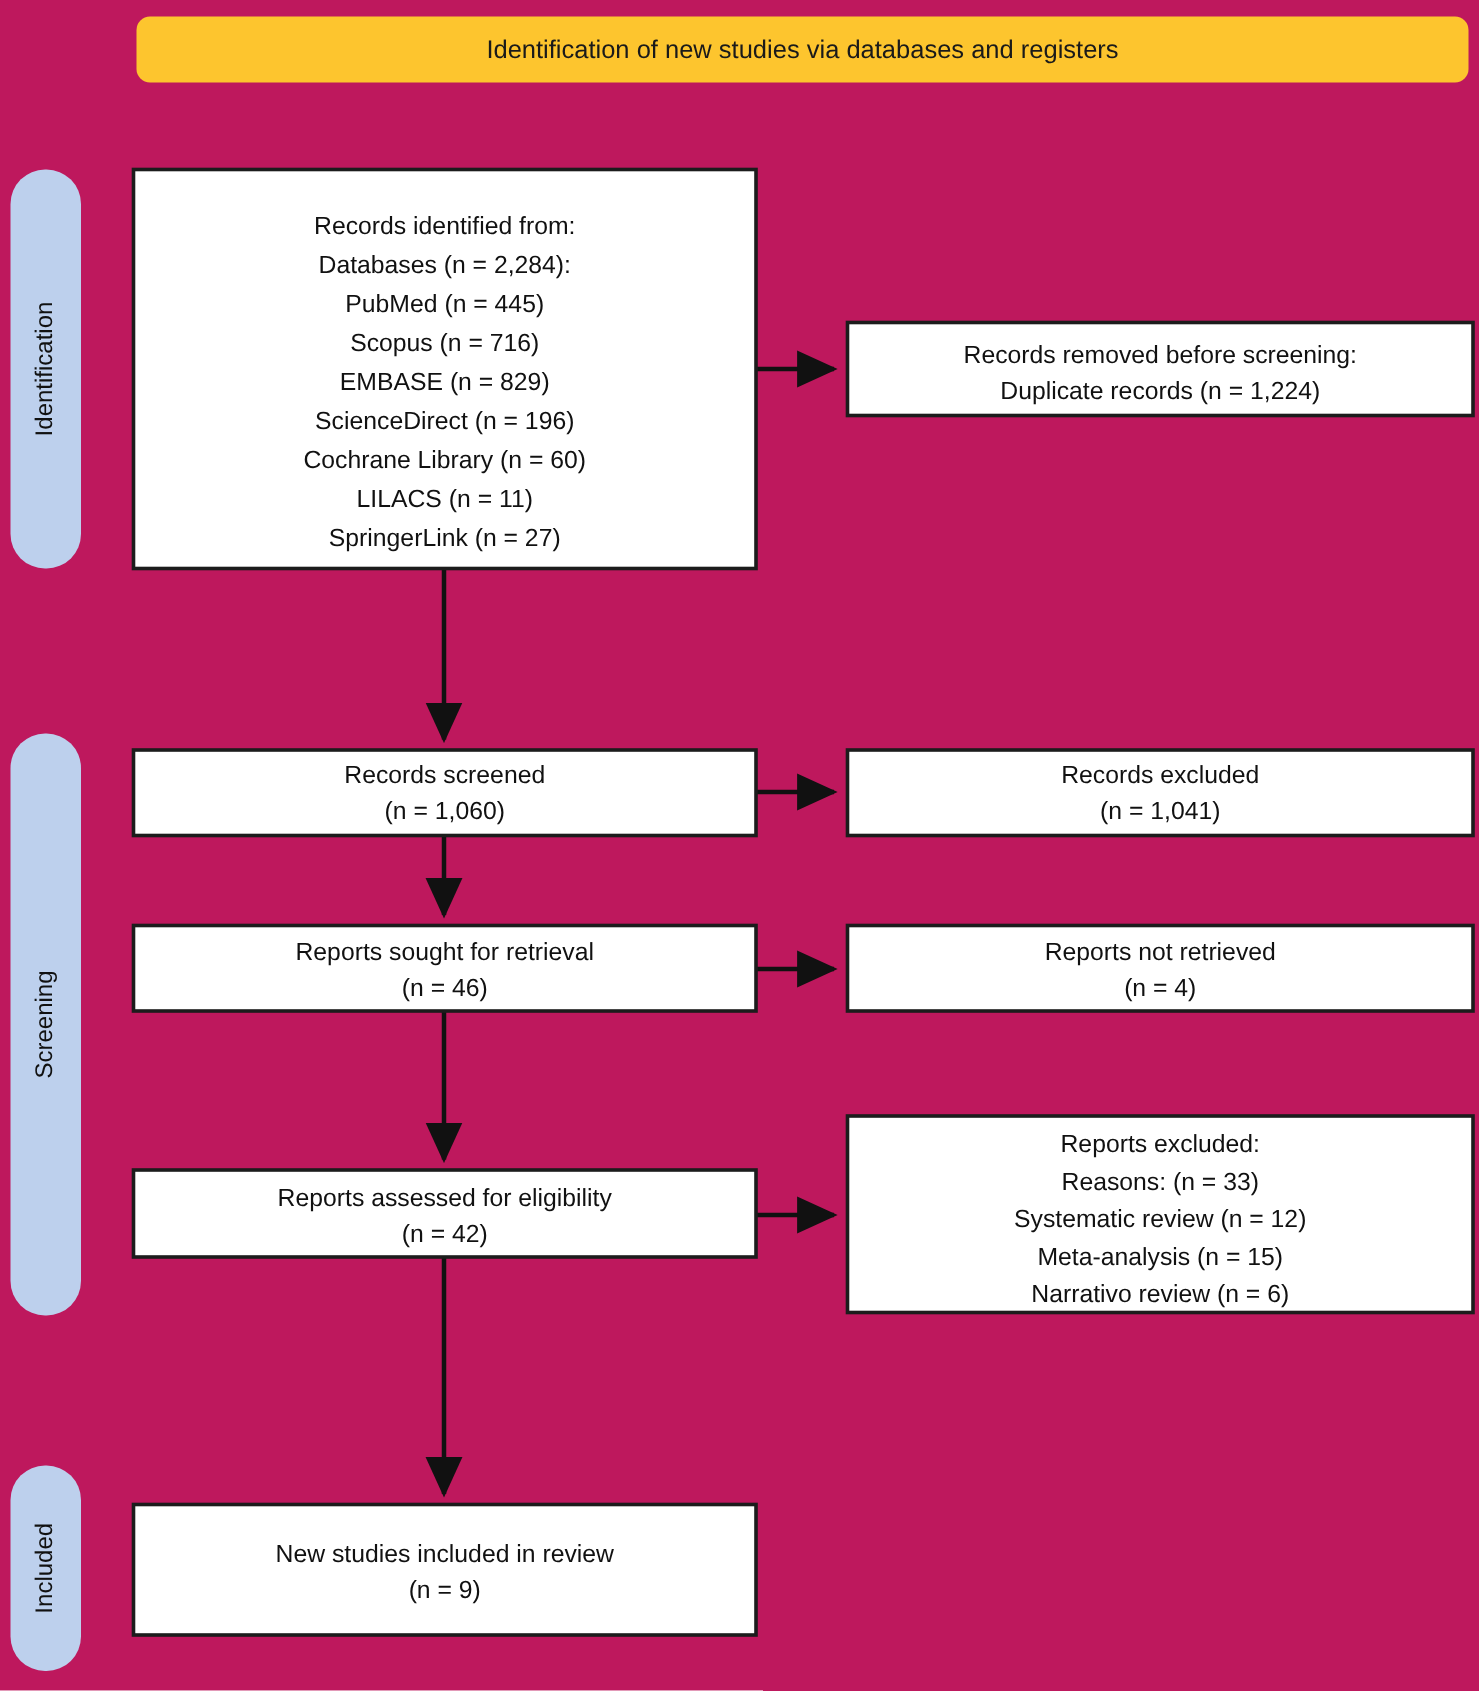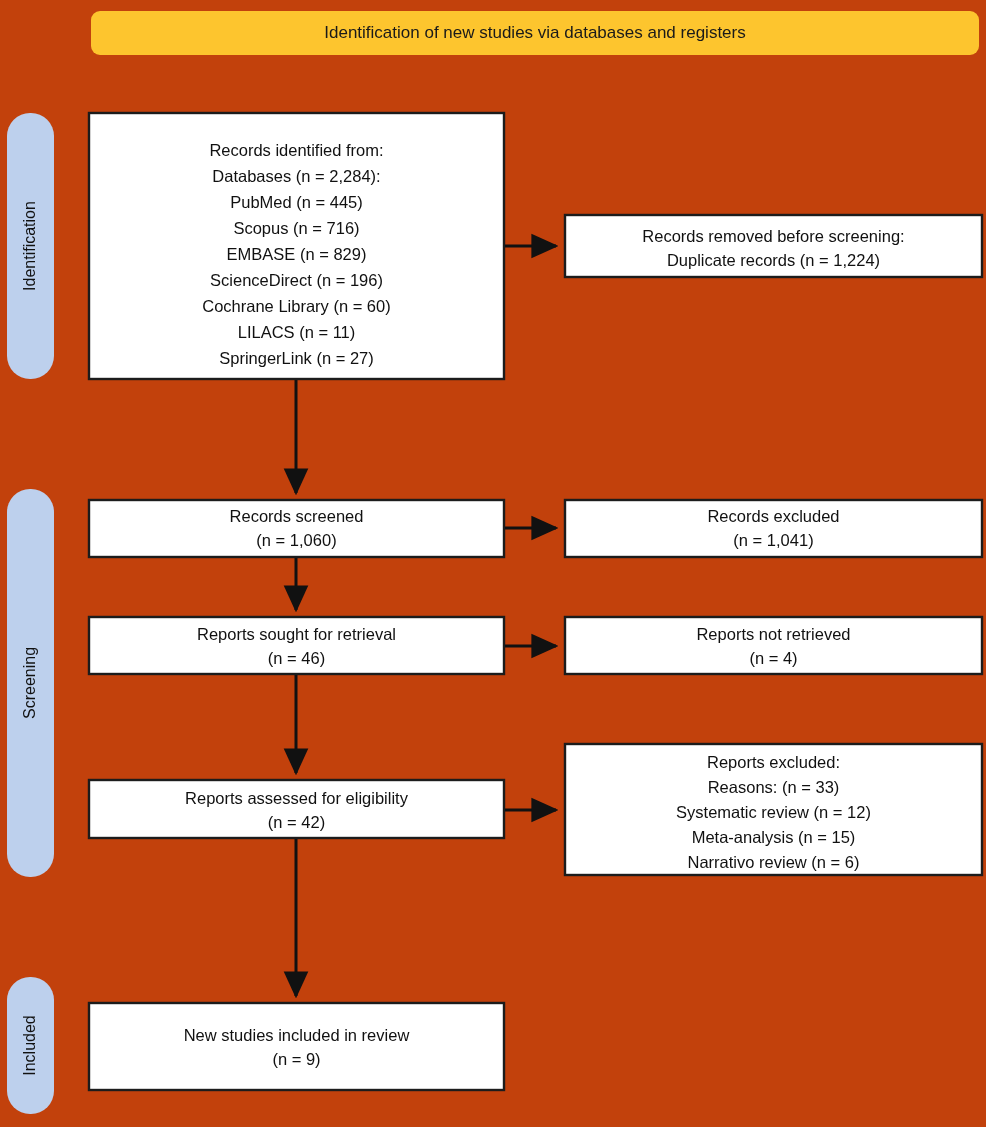--- a/index.html
+++ b/index.html
@@ -7,21 +7,21 @@
     padding: 0;
     background: #ffffff;
   }
   body {
     font-family: "Liberation Sans", sans-serif;
   }
   #page {
     position: relative;
     width: 986px;
     height: 1127px;
-    background: #c2410c;
+    background: #be185d;
     overflow: hidden;
   }
   #flow {
     position: absolute;
     top: 0;
     left: 0;
     width: 986px;
     height: 1127px;
   }
   

